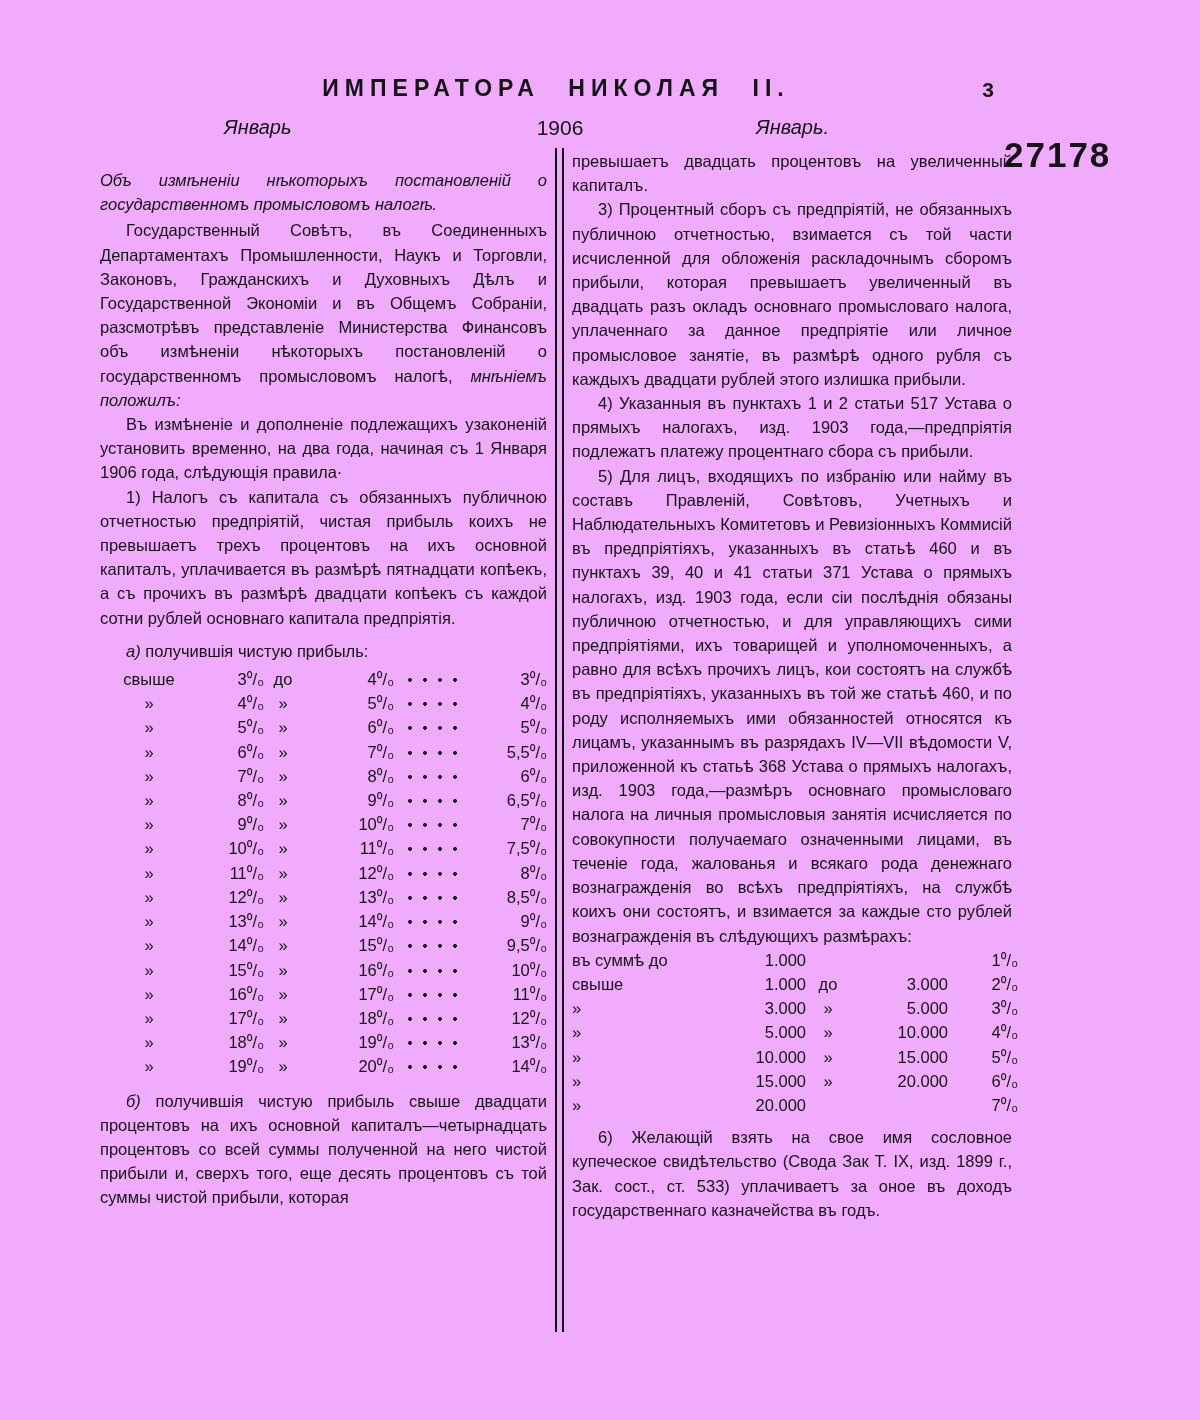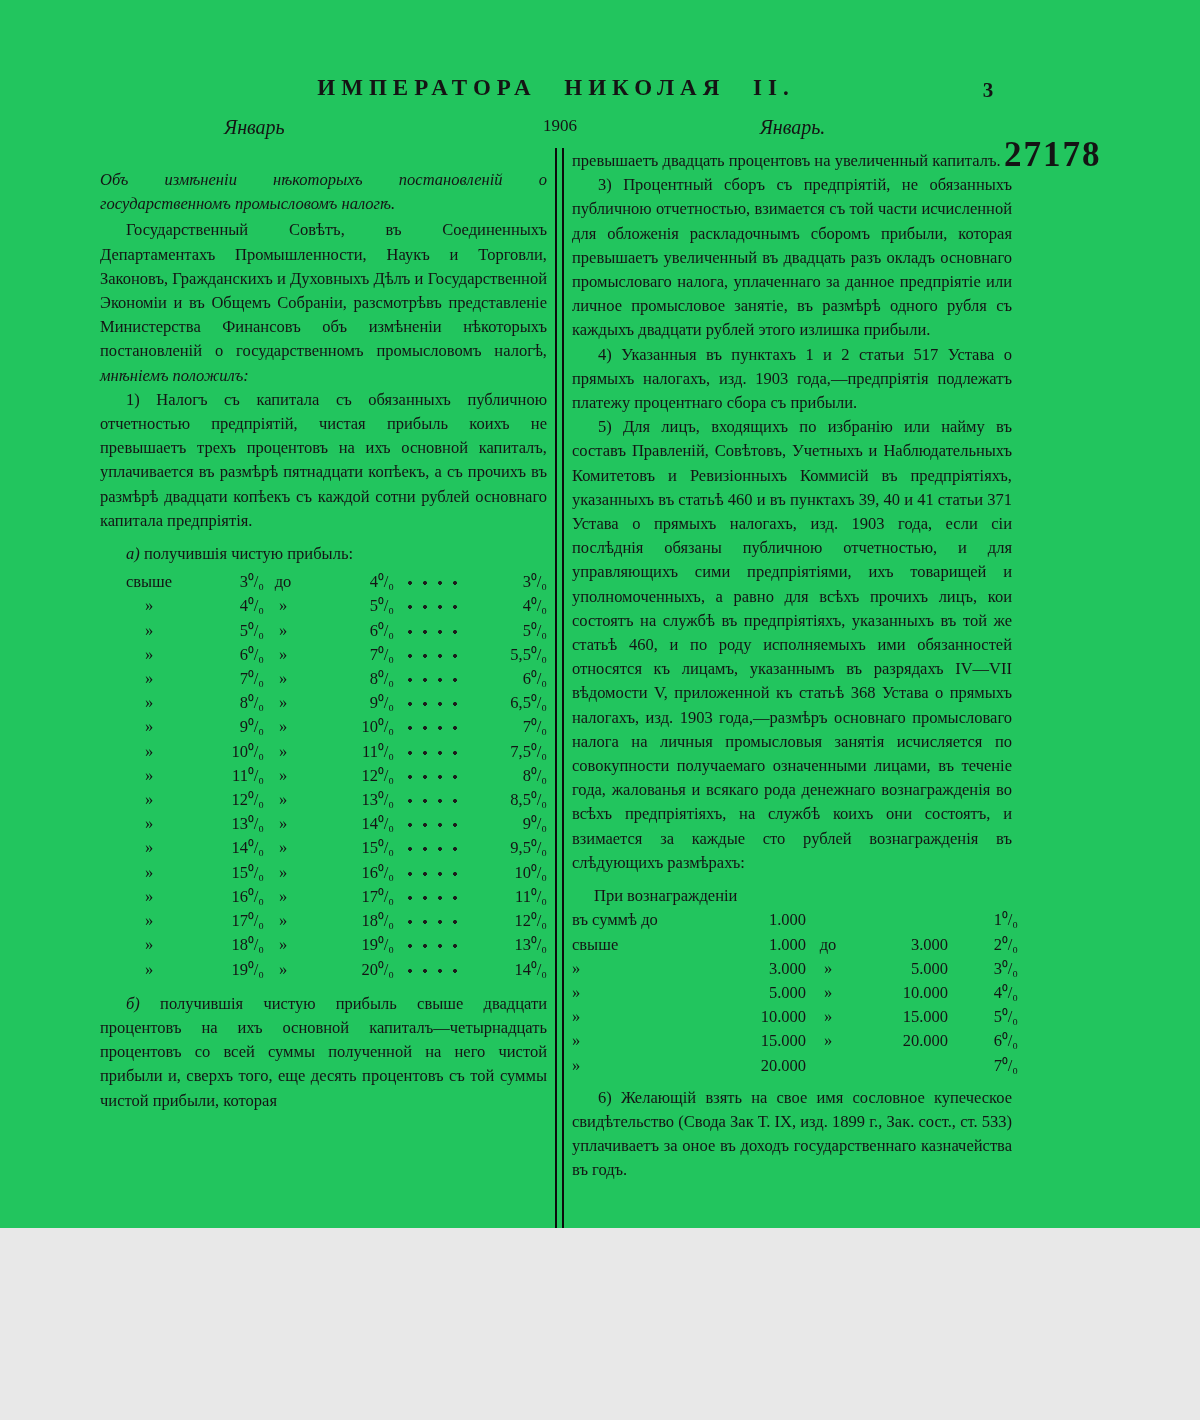--- a/index.html
+++ b/index.html
@@ -1,28 +1,28 @@
 <!DOCTYPE html>
 <html lang="ru"><head>
 <meta charset="utf-8">
 <style>
   html,body{margin:0;padding:0;background:#e8e8e8;}
   .page{
-    position:relative;width:1200px;height:1228px;background:#22c55e;
-    font-family:Liberation Serif, serif;color:#141414;
+    position:relative;width:1200px;height:1420px;background:#f0abfc;
+    font-family:Liberation Sans, sans-serif;color:#141414;
     overflow:hidden;margin:0 auto;
   }
   .hdr-title{
     position:absolute;left:100px;top:74px;width:912px;text-align:center;
     font-size:23px;font-weight:700;letter-spacing:6px;word-spacing:16px;line-height:28px;
   }
   .page-num{position:absolute;left:968px;top:78px;width:40px;text-align:center;font-size:21px;font-weight:700;}
   .dateline{position:absolute;left:0;top:116px;width:1200px;height:30px;font-size:20px;}
   .month-left{position:absolute;left:224px;width:190px;font-style:italic;}
-  .year{position:absolute;left:475px;width:170px;text-align:center;font-size:17px;}
+  .year{position:absolute;left:475px;width:170px;text-align:center;font-size:21px;}
   .month-right{position:absolute;left:700px;width:185px;text-align:center;font-style:italic;}
   .doc-number{
     position:absolute;left:1004px;top:138px;width:110px;
     font-size:35px;font-weight:800;letter-spacing:2px;line-height:34px;
   }
   .divider{position:absolute;left:555px;top:148px;height:1184px;width:5px;
     border-left:2px solid #0c0c0c;border-right:2px solid #0c0c0c;}
   .col{position:absolute;font-size:16.5px;line-height:24.2px;text-align:justify;}
   .col-left{left:100px;top:168px;width:447px;}
   .col-right{left:572px;top:149px;width:440px;}
@@ -62,20 +62,21 @@
     <span class="month-right">Январь.</span>
   </div>
 
   <div class="doc-number">27178</div>
 
   <div class="divider"></div>
 
   <div class="col col-left">
     <p class="heading-italic">Объ измѣненіи нѣкоторыхъ постановленій о государственномъ промысловомъ налогѣ.</p>
     <p class="indent"><span>Государственный Совѣтъ, въ Соединенныхъ Департаментахъ Промышленности, Наукъ и Торговли, Законовъ, Гражданскихъ и Духовныхъ Дѣлъ и Государственной Экономіи и въ Общемъ Собраніи, разсмотрѣвъ представленіе Министерства Финансовъ объ измѣненіи нѣкоторыхъ постановленій о государственномъ промысловомъ налогѣ,</span> <span class="italic">мнѣніемъ положилъ:</span></p>
+    <p class="indent">Въ измѣненіе и дополненіе подлежащихъ узаконеній установить временно, на два года, начиная съ 1 Января 1906 года, слѣдующія правила·</p>
     <p class="indent">1) Налогъ съ капитала съ обязанныхъ публичною отчетностью предпріятій, чистая прибыль коихъ не превышаетъ трехъ процентовъ на ихъ основной капиталъ, уплачивается въ размѣрѣ пятнадцати копѣекъ, а съ прочихъ въ размѣрѣ двадцати копѣекъ съ каждой сотни рублей основнаго капитала предпріятія.</p>
     <p class="indent list-intro"><span class="italic">а)</span> <span>получившія чистую прибыль:</span></p>
 
     <div class="rate-table">
 
     <div class="rt-row">
         <span class="rc c1">свыше</span>
         <span class="rc c2">3⁰/₀</span>
         <span class="rc c3">до</span>
         <span class="rc c4">4⁰/₀</span>
@@ -213,21 +214,20 @@
       </div>
 
     <p class="indent b-par"><span class="italic">б)</span> <span>получившія чистую прибыль свыше двадцати процентовъ на ихъ основной капиталъ—четырнадцать процентовъ со всей суммы полученной на него чистой прибыли и, сверхъ того, еще десять процентовъ съ той суммы чистой прибыли, которая</span></p>
   </div>
 
   <div class="col col-right">
     <p>превышаетъ двадцать процентовъ на увеличенный капиталъ.</p>
     <p class="indent">3) Процентный сборъ съ предпріятій, не обязанныхъ публичною отчетностью, взимается съ той части исчисленной для обложенія раскладочнымъ сборомъ прибыли, которая превышаетъ увеличенный въ двадцать разъ окладъ основнаго промысловаго налога, уплаченнаго за данное предпріятіе или личное промысловое занятіе, въ размѣрѣ одного рубля съ каждыхъ двадцати рублей этого излишка прибыли.</p>
     <p class="indent">4) Указанныя въ пунктахъ 1 и 2 статьи 517 Устава о прямыхъ налогахъ, изд. 1903 года,—предпріятія подлежатъ платежу процентнаго сбора съ прибыли.</p>
     <p class="indent">5) Для лицъ, входящихъ по избранію или найму въ составъ Правленій, Совѣтовъ, Учетныхъ и Наблюдательныхъ Комитетовъ и Ревизіонныхъ Коммисій въ предпріятіяхъ, указанныхъ въ статьѣ 460 и въ пунктахъ 39, 40 и 41 статьи 371 Устава о прямыхъ налогахъ, изд. 1903 года, если сіи послѣднія обязаны публичною отчетностью, и для управляющихъ сими предпріятіями, ихъ товарищей и уполномоченныхъ, а равно для всѣхъ прочихъ лицъ, кои состоятъ на службѣ въ предпріятіяхъ, указанныхъ въ той же статьѣ 460, и по роду исполняемыхъ ими обязанностей относятся къ лицамъ, указаннымъ въ разрядахъ IV—VII вѣдомости V, приложенной къ статьѣ 368 Устава о прямыхъ налогахъ, изд. 1903 года,—размѣръ основнаго промысловаго налога на личныя промысловыя занятія исчисляется по совокупности получаемаго означенными лицами, въ теченіе года, жалованья и всякаго рода денежнаго вознагражденія во всѣхъ предпріятіяхъ, на службѣ коихъ они состоятъ, и взимается за каждые сто рублей вознагражденія въ слѣдующихъ размѣрахъ:</p>
-    <p class="reward-head">При вознагражденіи</p>
 
     <div class="reward-table">
 
     <div class="rw-row">
         <span class="rc c1">въ суммѣ до</span>
         <span class="rc n1">1.000</span>
         <span class="rc c2x"></span>
         <span class="rc n2"></span>
         <span class="leader"></span>
         <span class="rc rate">1⁰/₀</span>

